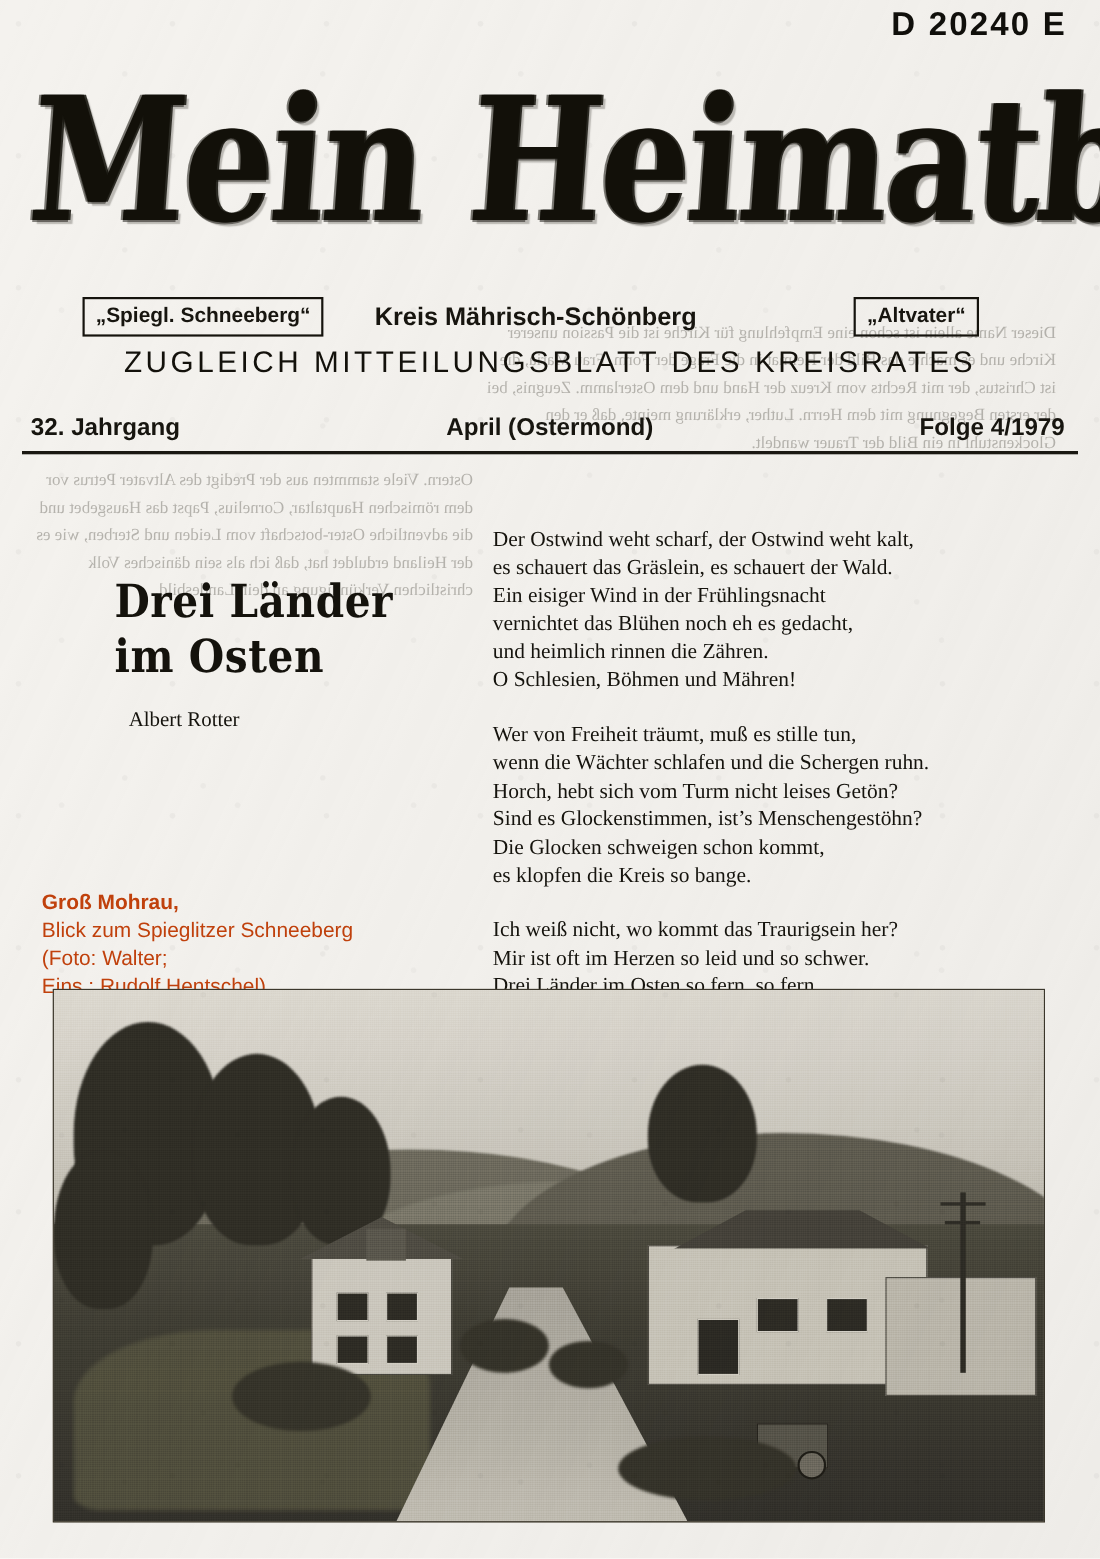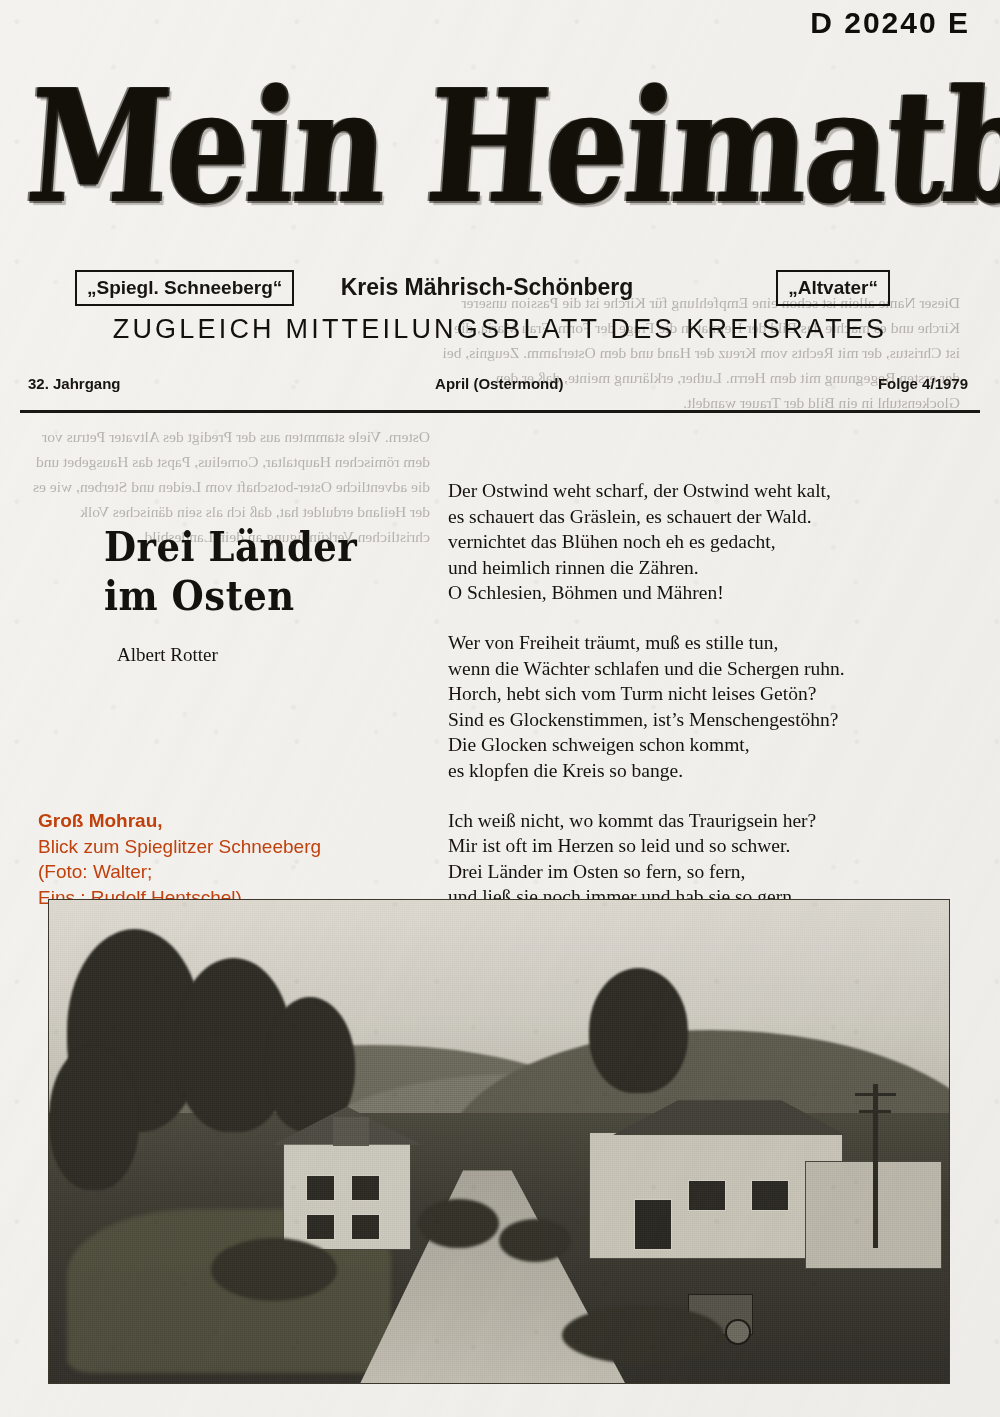--- a/index.html
+++ b/index.html
@@ -115,21 +115,21 @@
     color: #13110b;
   }
 
   .issueline {
     position: absolute;
     top: 375px;
     left: 28px;
     width: 940px;
     font-family: "Liberation Sans", sans-serif;
     font-weight: bold;
-    font-size: 15px;
+    font-size: 22px;
     display: flex;
     justify-content: space-between;
     text-align: right;
   }
   .issueline span { white-space: nowrap; }
 
   .rule {
     position: absolute;
     left: 20px;
     width: 960px;
@@ -410,20 +410,21 @@
       <b>Groß Mohrau,</b><br>
       <span>Blick zum Spieglitzer Schneeberg</span><br>
       <span>(Foto: Walter;</span><br>
       <span>Eins.: Rudolf Hentschel)</span>
     </div>
 
     <div class="poem-body">
       <div class="stanza">
         <div>Der Ostwind weht scharf, der Ostwind weht kalt,</div>
         <div>es schauert das Gräslein, es schauert der Wald.</div>
+        <div>Ein eisiger Wind in der Frühlingsnacht</div>
         <div>vernichtet das Blühen noch eh es gedacht,</div>
         <div>und heimlich rinnen die Zähren.</div>
         <div>O Schlesien, Böhmen und Mähren!</div>
       </div>
       <div class="stanza">
         <div>Wer von Freiheit träumt, muß es stille tun,</div>
         <div>wenn die Wächter schlafen und die Schergen ruhn.</div>
         <div>Horch, hebt sich vom Turm nicht leises Getön?</div>
         <div>Sind es Glockenstimmen, ist’s Menschengestöhn?</div>
         <div>Die Glocken schweigen schon kommt,</div>

